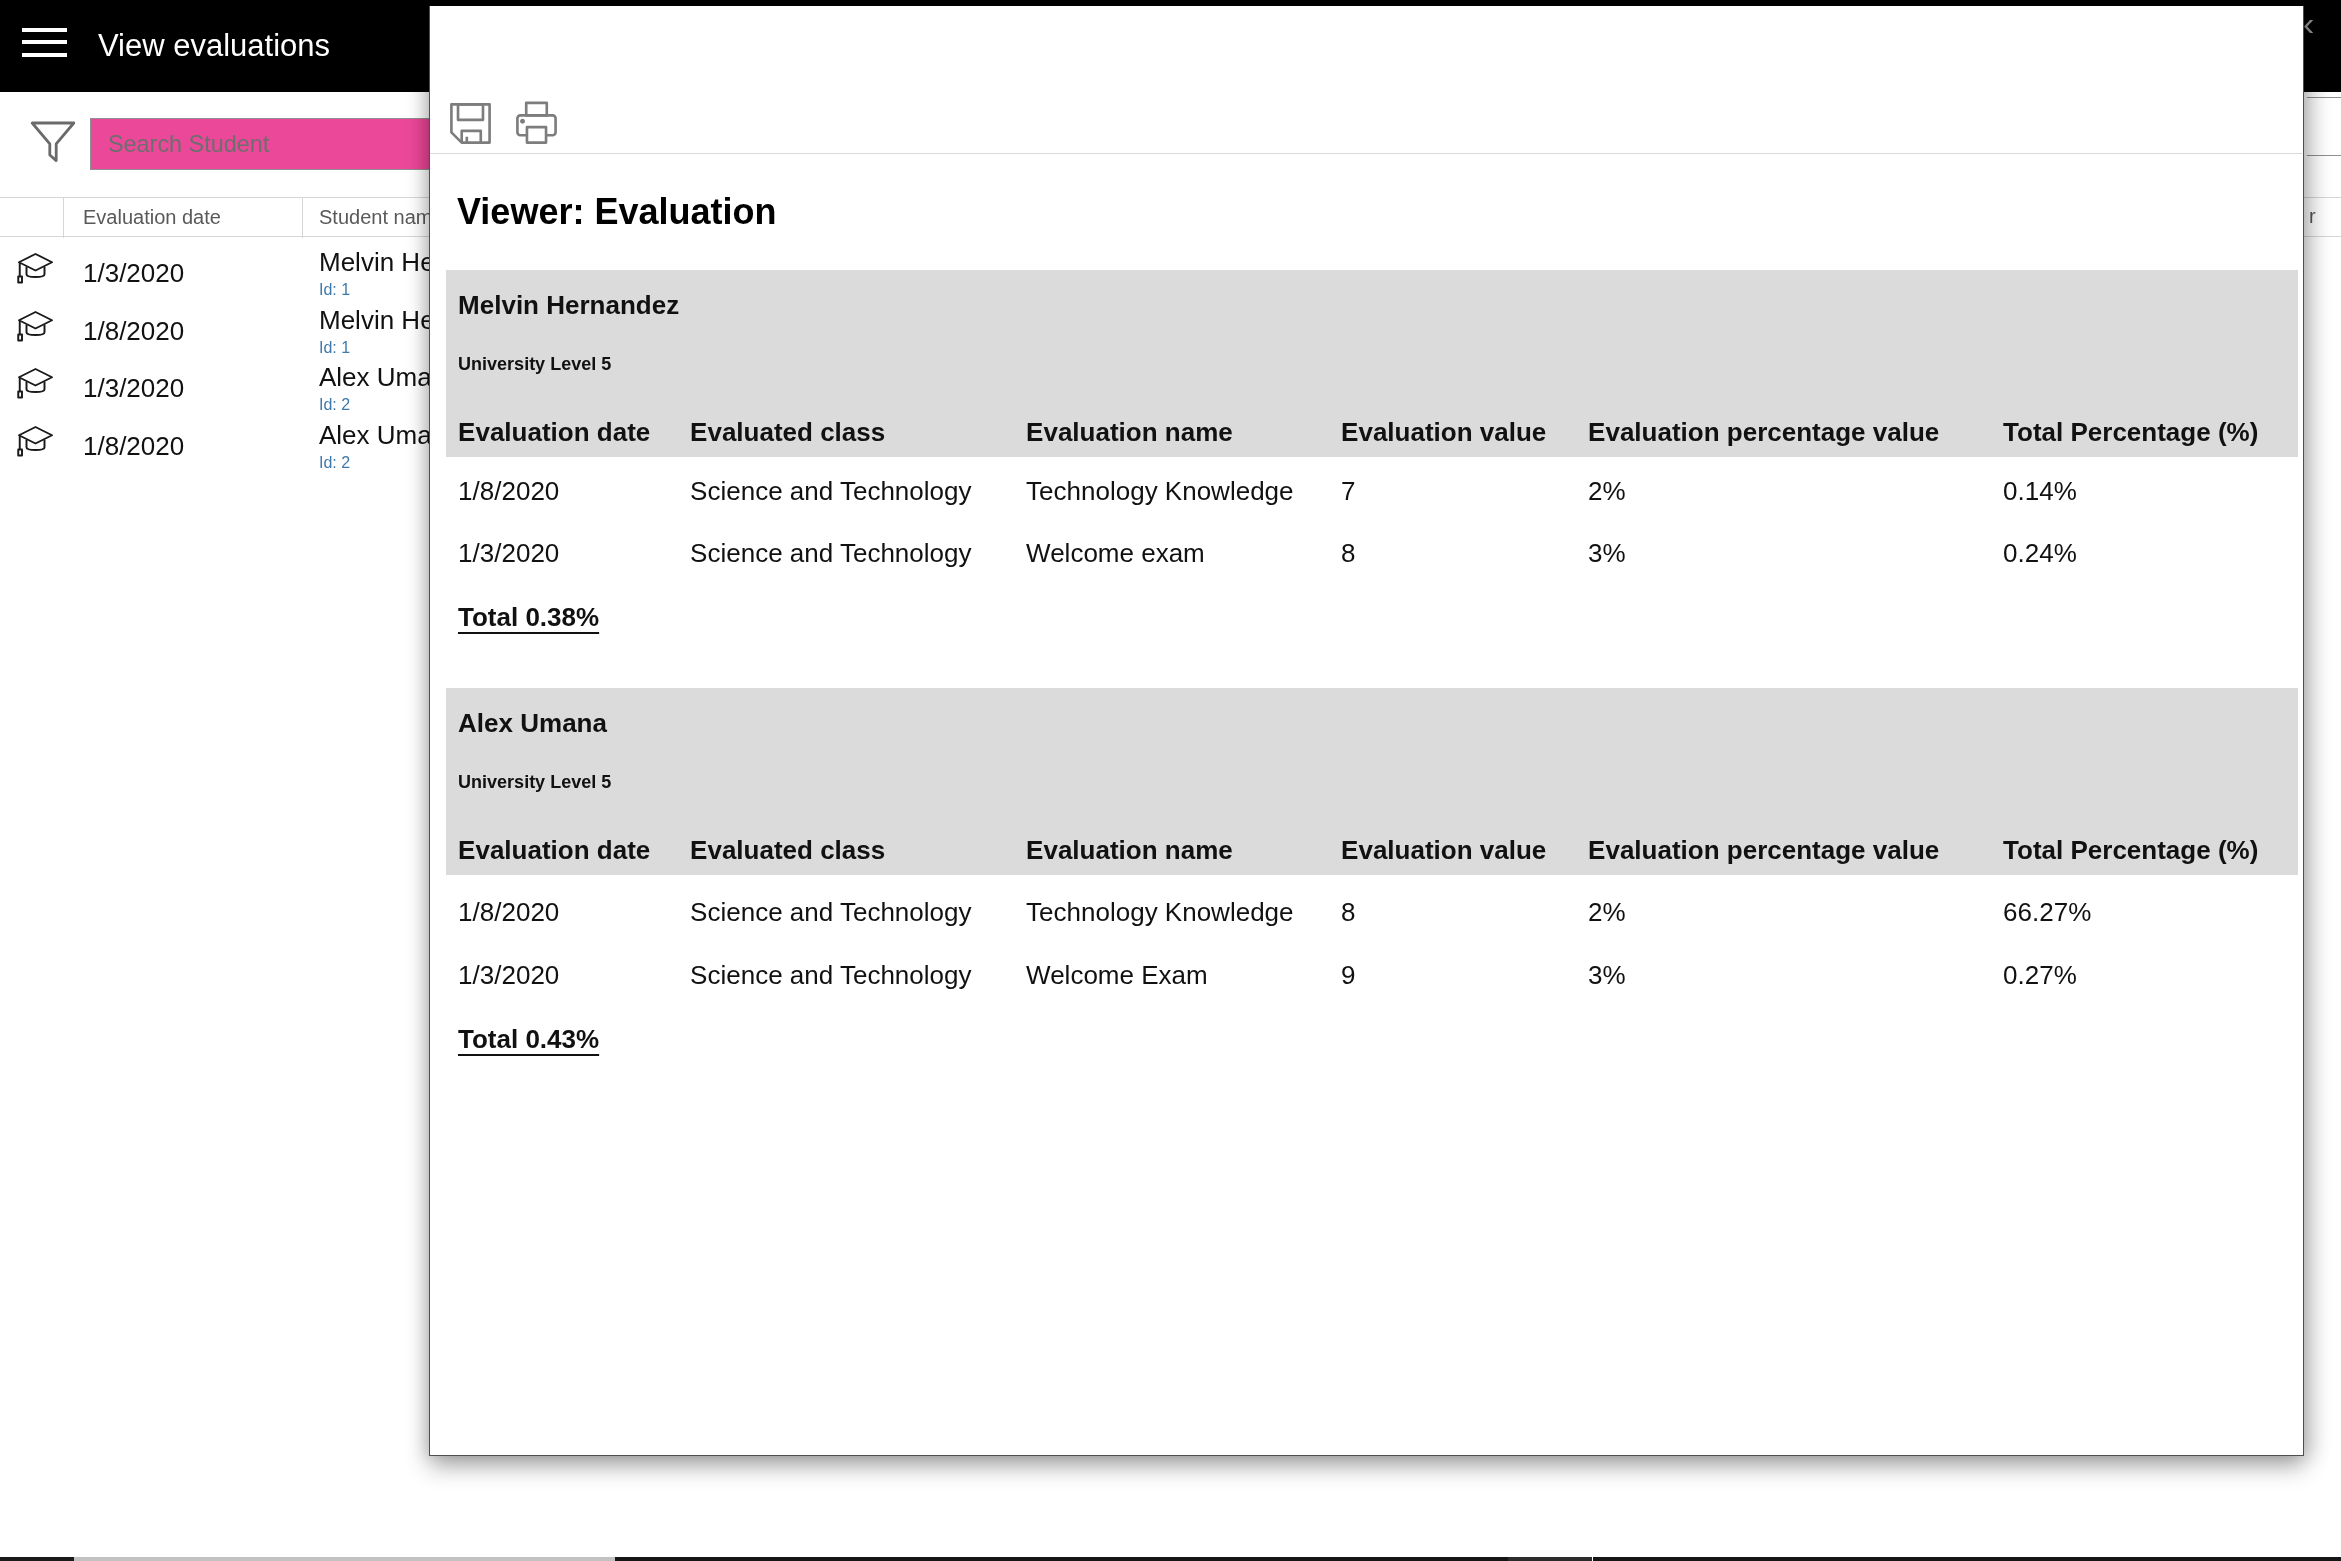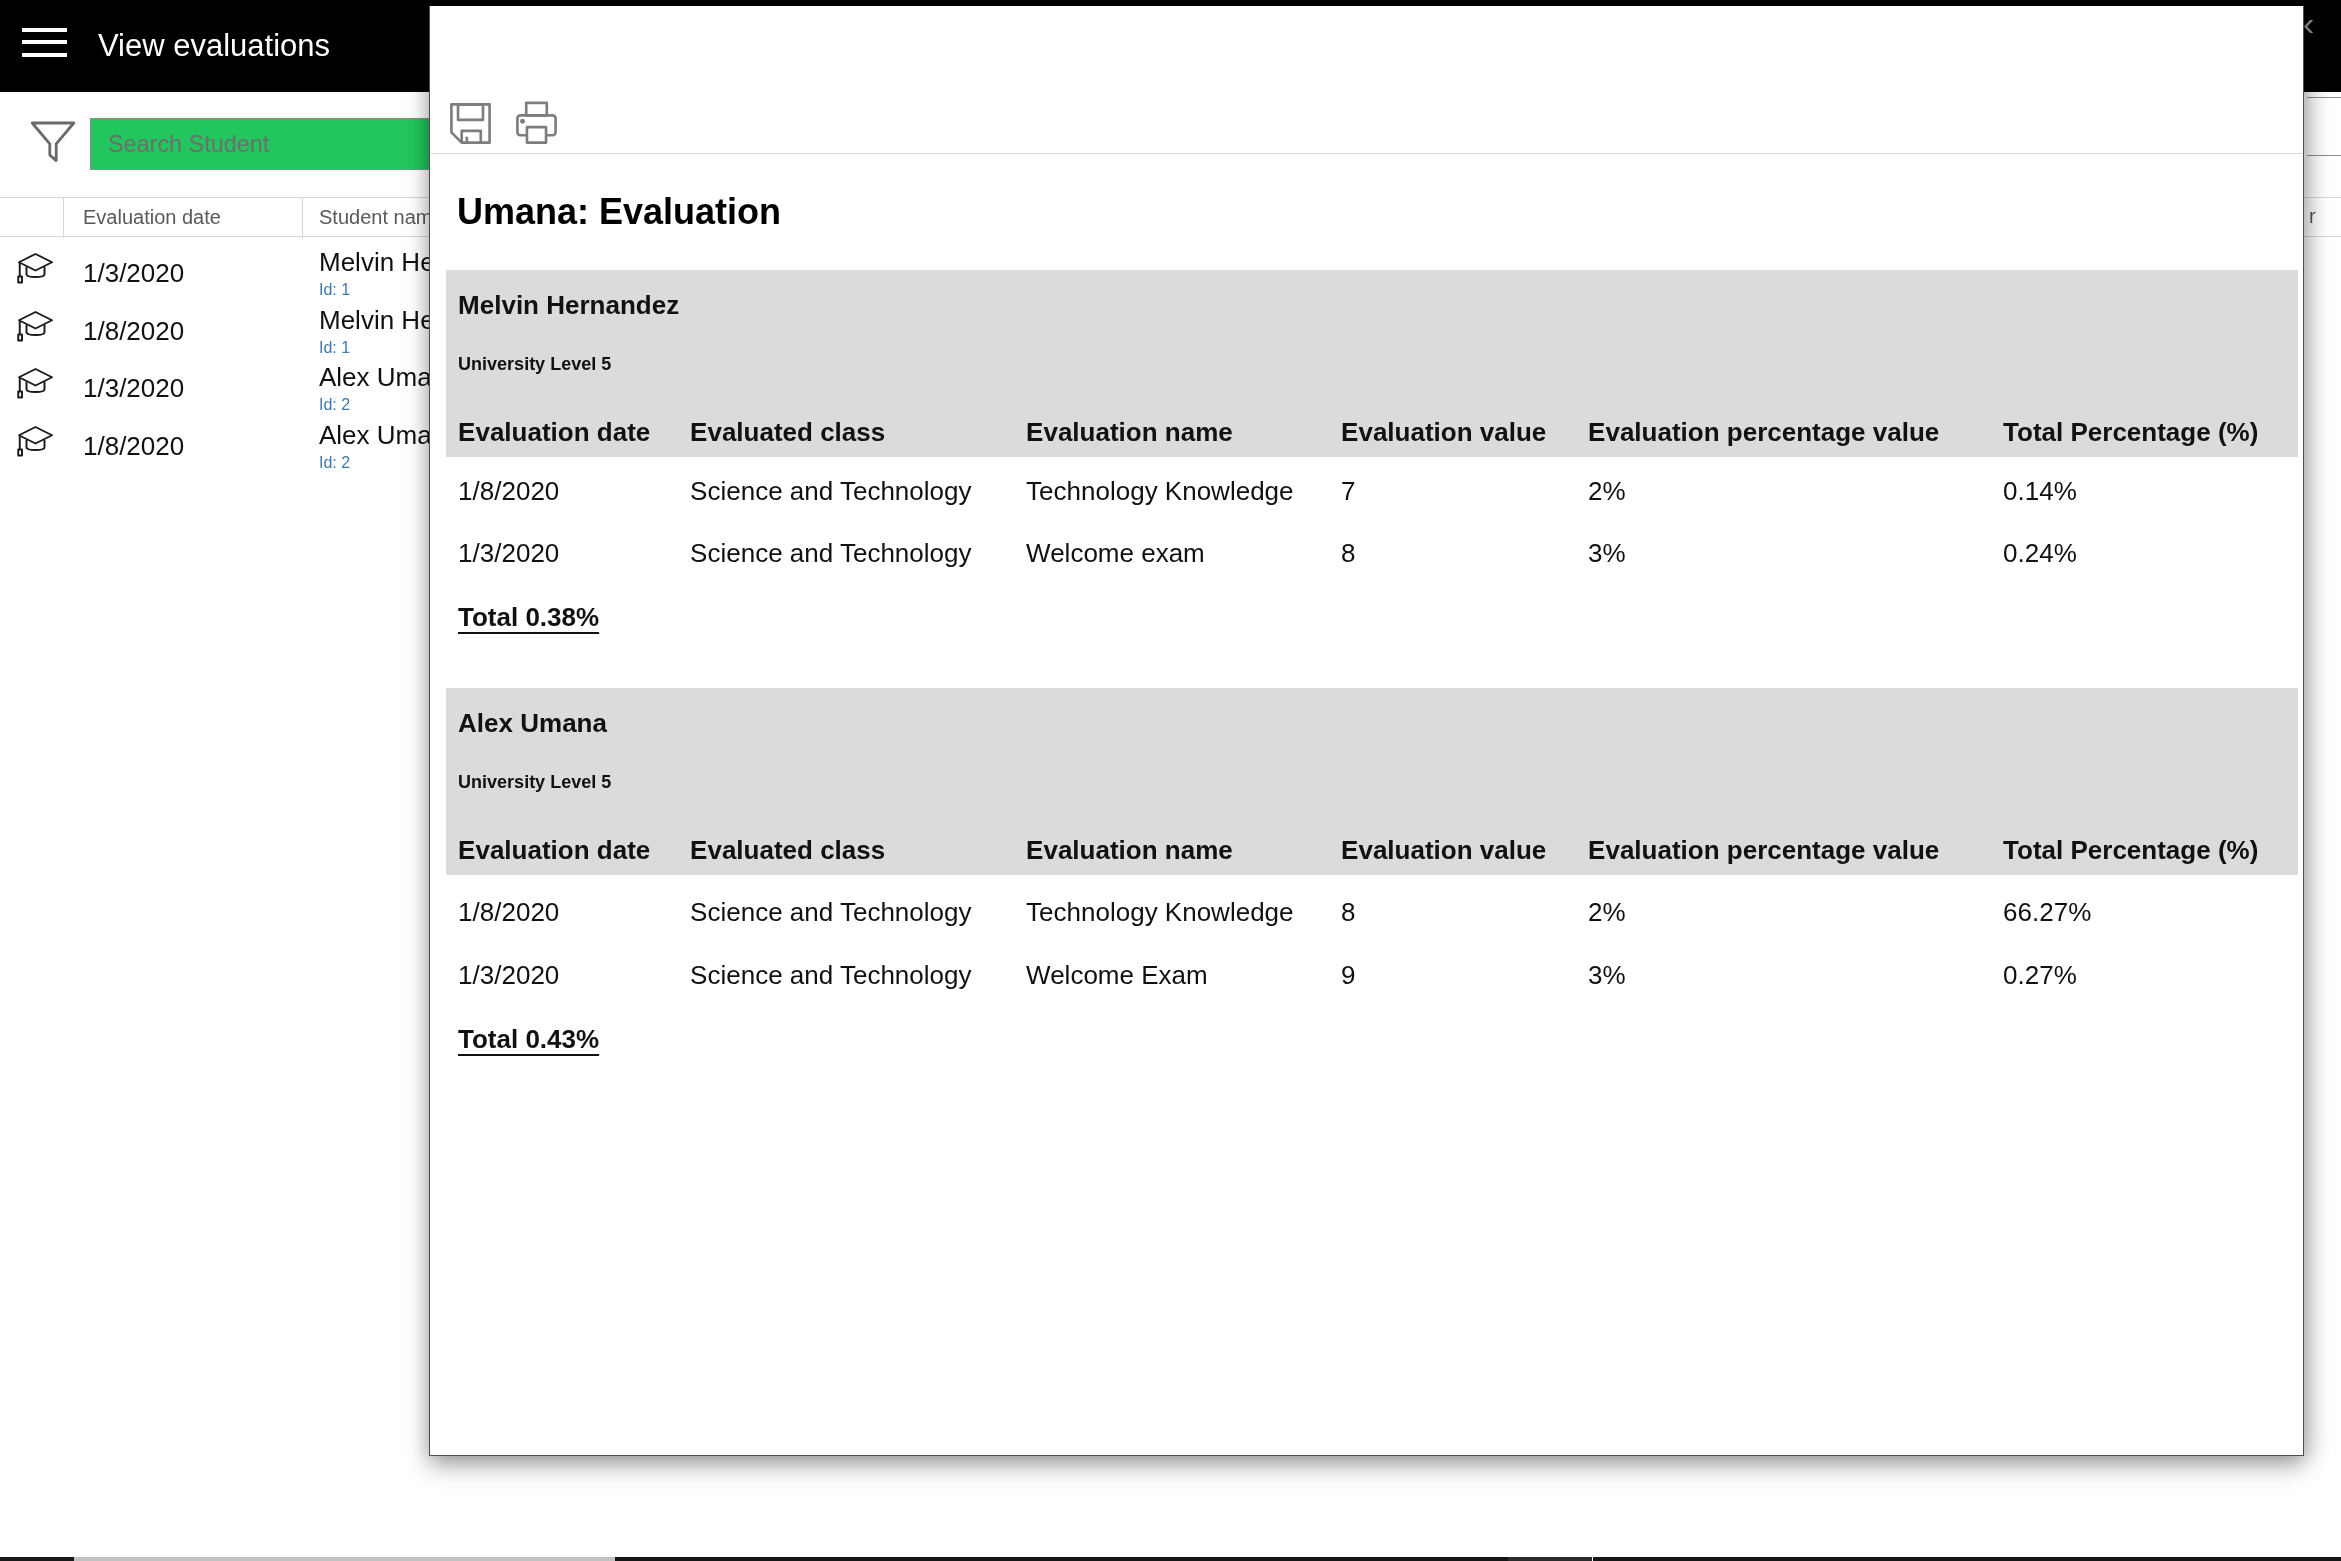--- a/index.html
+++ b/index.html
@@ -25,21 +25,21 @@
   
   .bg-app{position:absolute;inset:0;background:#fff;z-index:1;}
   .bg-titlebar{position:absolute;left:0;top:0;width:2342px;height:92px;background:var(--titlebar-bg);}
   .hamburger{position:absolute;left:22px;top:28px;width:45px;height:30px;background:none;border:0;padding:0;cursor:pointer;}
   .hamburger span{display:block;width:45px;height:3.9px;background:#fff;margin-bottom:8.6px;}
   .bg-app-title{position:absolute;left:98px;top:28px;margin:0;font-size:31px;font-weight:400;color:var(--titlebar-fg);white-space:nowrap;}
 
   .filter-funnel{position:absolute;left:29px;top:117px;}
   .search-input{
     position:absolute;left:90px;top:118px;width:406px;height:52px;
-    border:1.6px solid var(--border-gray);background:#22c55e;border-radius:0;
+    border:1.6px solid var(--border-gray);background:#ec4899;border-radius:0;
     font-family:"Liberation Sans", sans-serif;font-size:23.4px;color:#333;padding:0 17px;outline:none;
   }
   .search-input::placeholder{color:#6e6e6e;opacity:1;}
 
   .list-header{position:absolute;left:0;top:197px;width:2342px;height:40px;
     border-top:0.8px solid var(--line-gray);border-bottom:0.8px solid var(--line-gray);}
   .list-header .v1{position:absolute;left:63px;top:0;width:0.8px;height:40px;background:var(--line-gray);}
   .list-header .v2{position:absolute;left:302px;top:0;width:0.8px;height:40px;background:var(--line-gray);}
   .hdr-date{position:absolute;left:83px;top:7.8px;font-size:20px;color:var(--muted);white-space:nowrap;}
   .hdr-student{position:absolute;left:319px;top:7.8px;font-size:20px;color:var(--muted);white-space:nowrap;}
@@ -227,21 +227,21 @@
           <rect x="18" y="4" width="28" height="17" fill="#ffffff"></rect>
           <rect x="6" y="21" width="52" height="27" rx="4"></rect>
           <circle cx="13" cy="29" r="1.6" fill="#7d7d7d"></circle>
           <rect x="19" y="37" width="26" height="21" fill="#ffffff"></rect>
         </svg>
       </button>
     </div>
 
     <div class="rw-content">
 
-      <h2 class="report-title">Umana: Evaluation</h2>
+      <h2 class="report-title">Viewer: Evaluation</h2>
 
       <div class="report-section sec-1">
         <h3 class="sec-student">Melvin Hernandez</h3>
         <h3 class="sec-level">University Level 5</h3>
         <div class="tgrid thead">
           <span>Evaluation date</span>
           <span>Evaluated class</span>
           <span>Evaluation name</span>
           <span>Evaluation value</span>
           <span>Evaluation percentage value</span>

